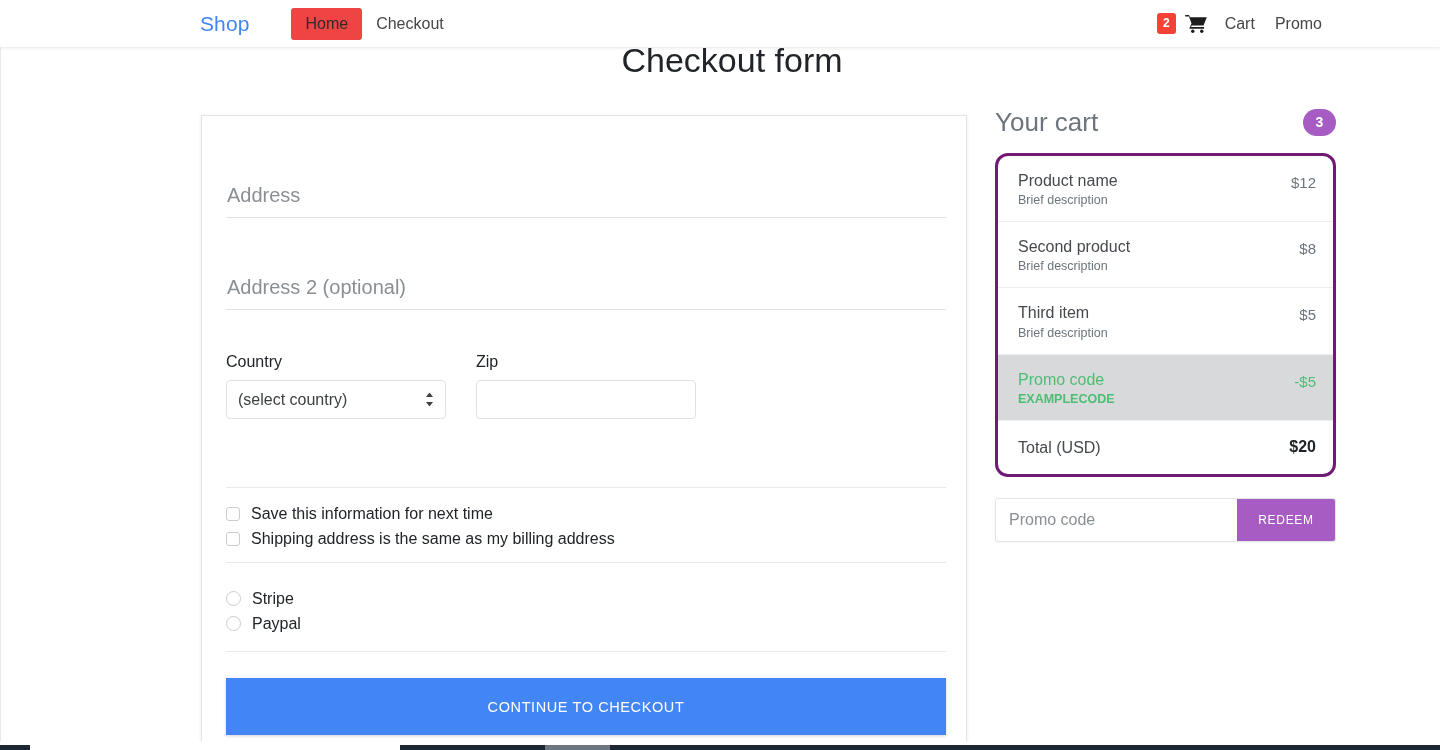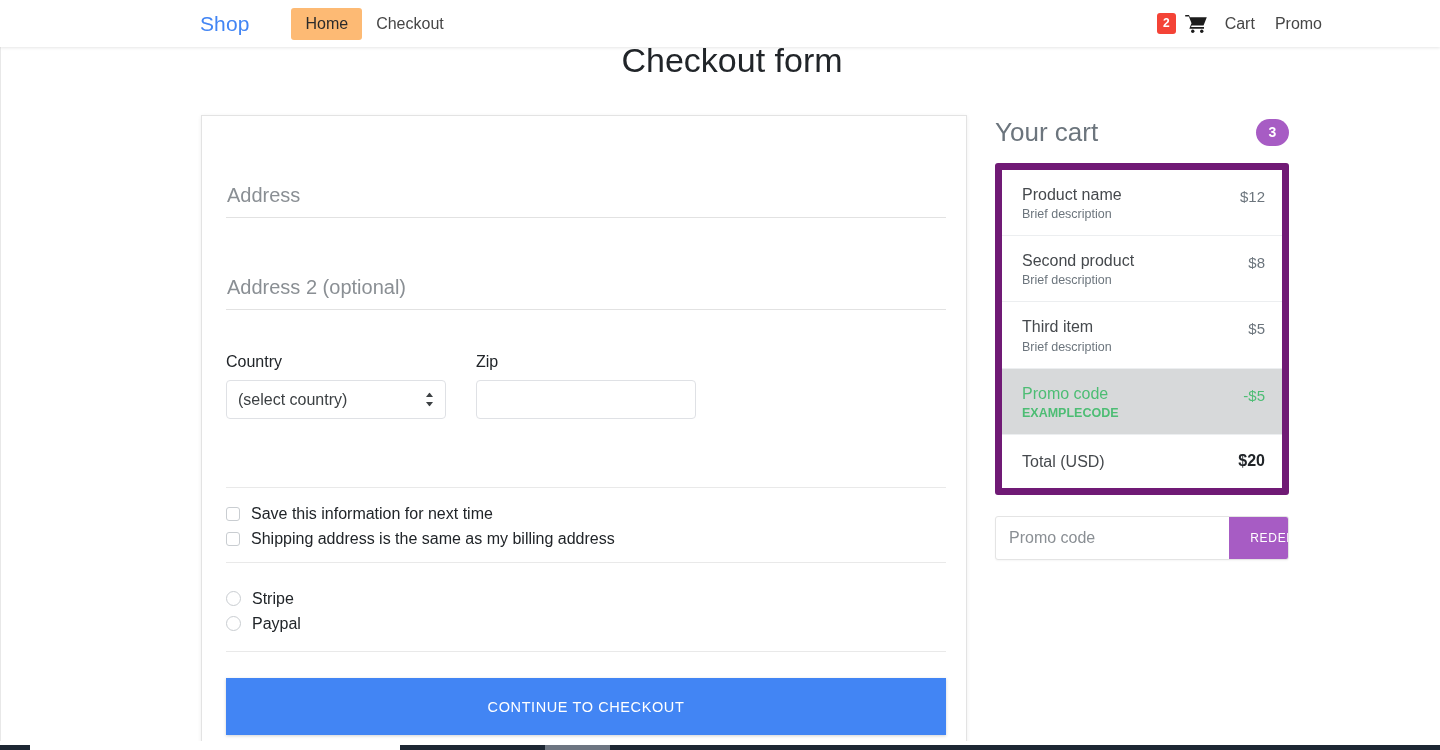--- a/index.html
+++ b/index.html
@@ -40,21 +40,21 @@
   .nav-link {
     font-size: 16px;
     color: #464646;
     padding: 7px 14px;
     border-radius: 3px;
     text-decoration: none;
     cursor: pointer;
     white-space: nowrap;
   }
   .nav-link.active {
-    background: #fdba74;
+    background: #ef4444;
     color: #2b2b2b;
   }
   .nav-right {
     margin-left: auto;
     margin-right: 108px;
     display: flex;
     align-items: center;
   }
   .cart-badge {
     background: #f44336;
@@ -218,22 +218,22 @@
     letter-spacing: .6px;
     text-transform: uppercase;
     cursor: pointer;
     box-shadow: 0 1px 3px rgba(0,0,0,0.18);
     font-family: Liberation Sans, sans-serif;
   }
 
   
   .cart-col {
     position: absolute;
-    left: 995px; top: 110px;
-    width: 294px;
+    left: 995px; top: 100px;
+    width: 341px;
   }
   .cart-head {
     display: flex;
     align-items: center;
     justify-content: space-between;
     height: 44px;
     margin-bottom: 9px;
   }
   .cart-title {
     font-size: 26px;
@@ -247,22 +247,22 @@
     font-weight: bold;
     border-radius: 999px;
     min-width: 33px;
     height: 27px;
     display: flex;
     align-items: center;
     justify-content: center;
     padding: 0 10px;
   }
   .cart-list {
-    border: 7px solid #701a75;
-    border-radius: 3px;
+    border: 3px solid #701a75;
+    border-radius: 13px;
     background: #ffffff;
     overflow: hidden;
   }
   .cart-item {
     display: flex;
     justify-content: space-between;
     align-items: flex-start;
     padding: 15px 17px 14px 20px;
     border-bottom: 1px solid #eceef0;
   }

